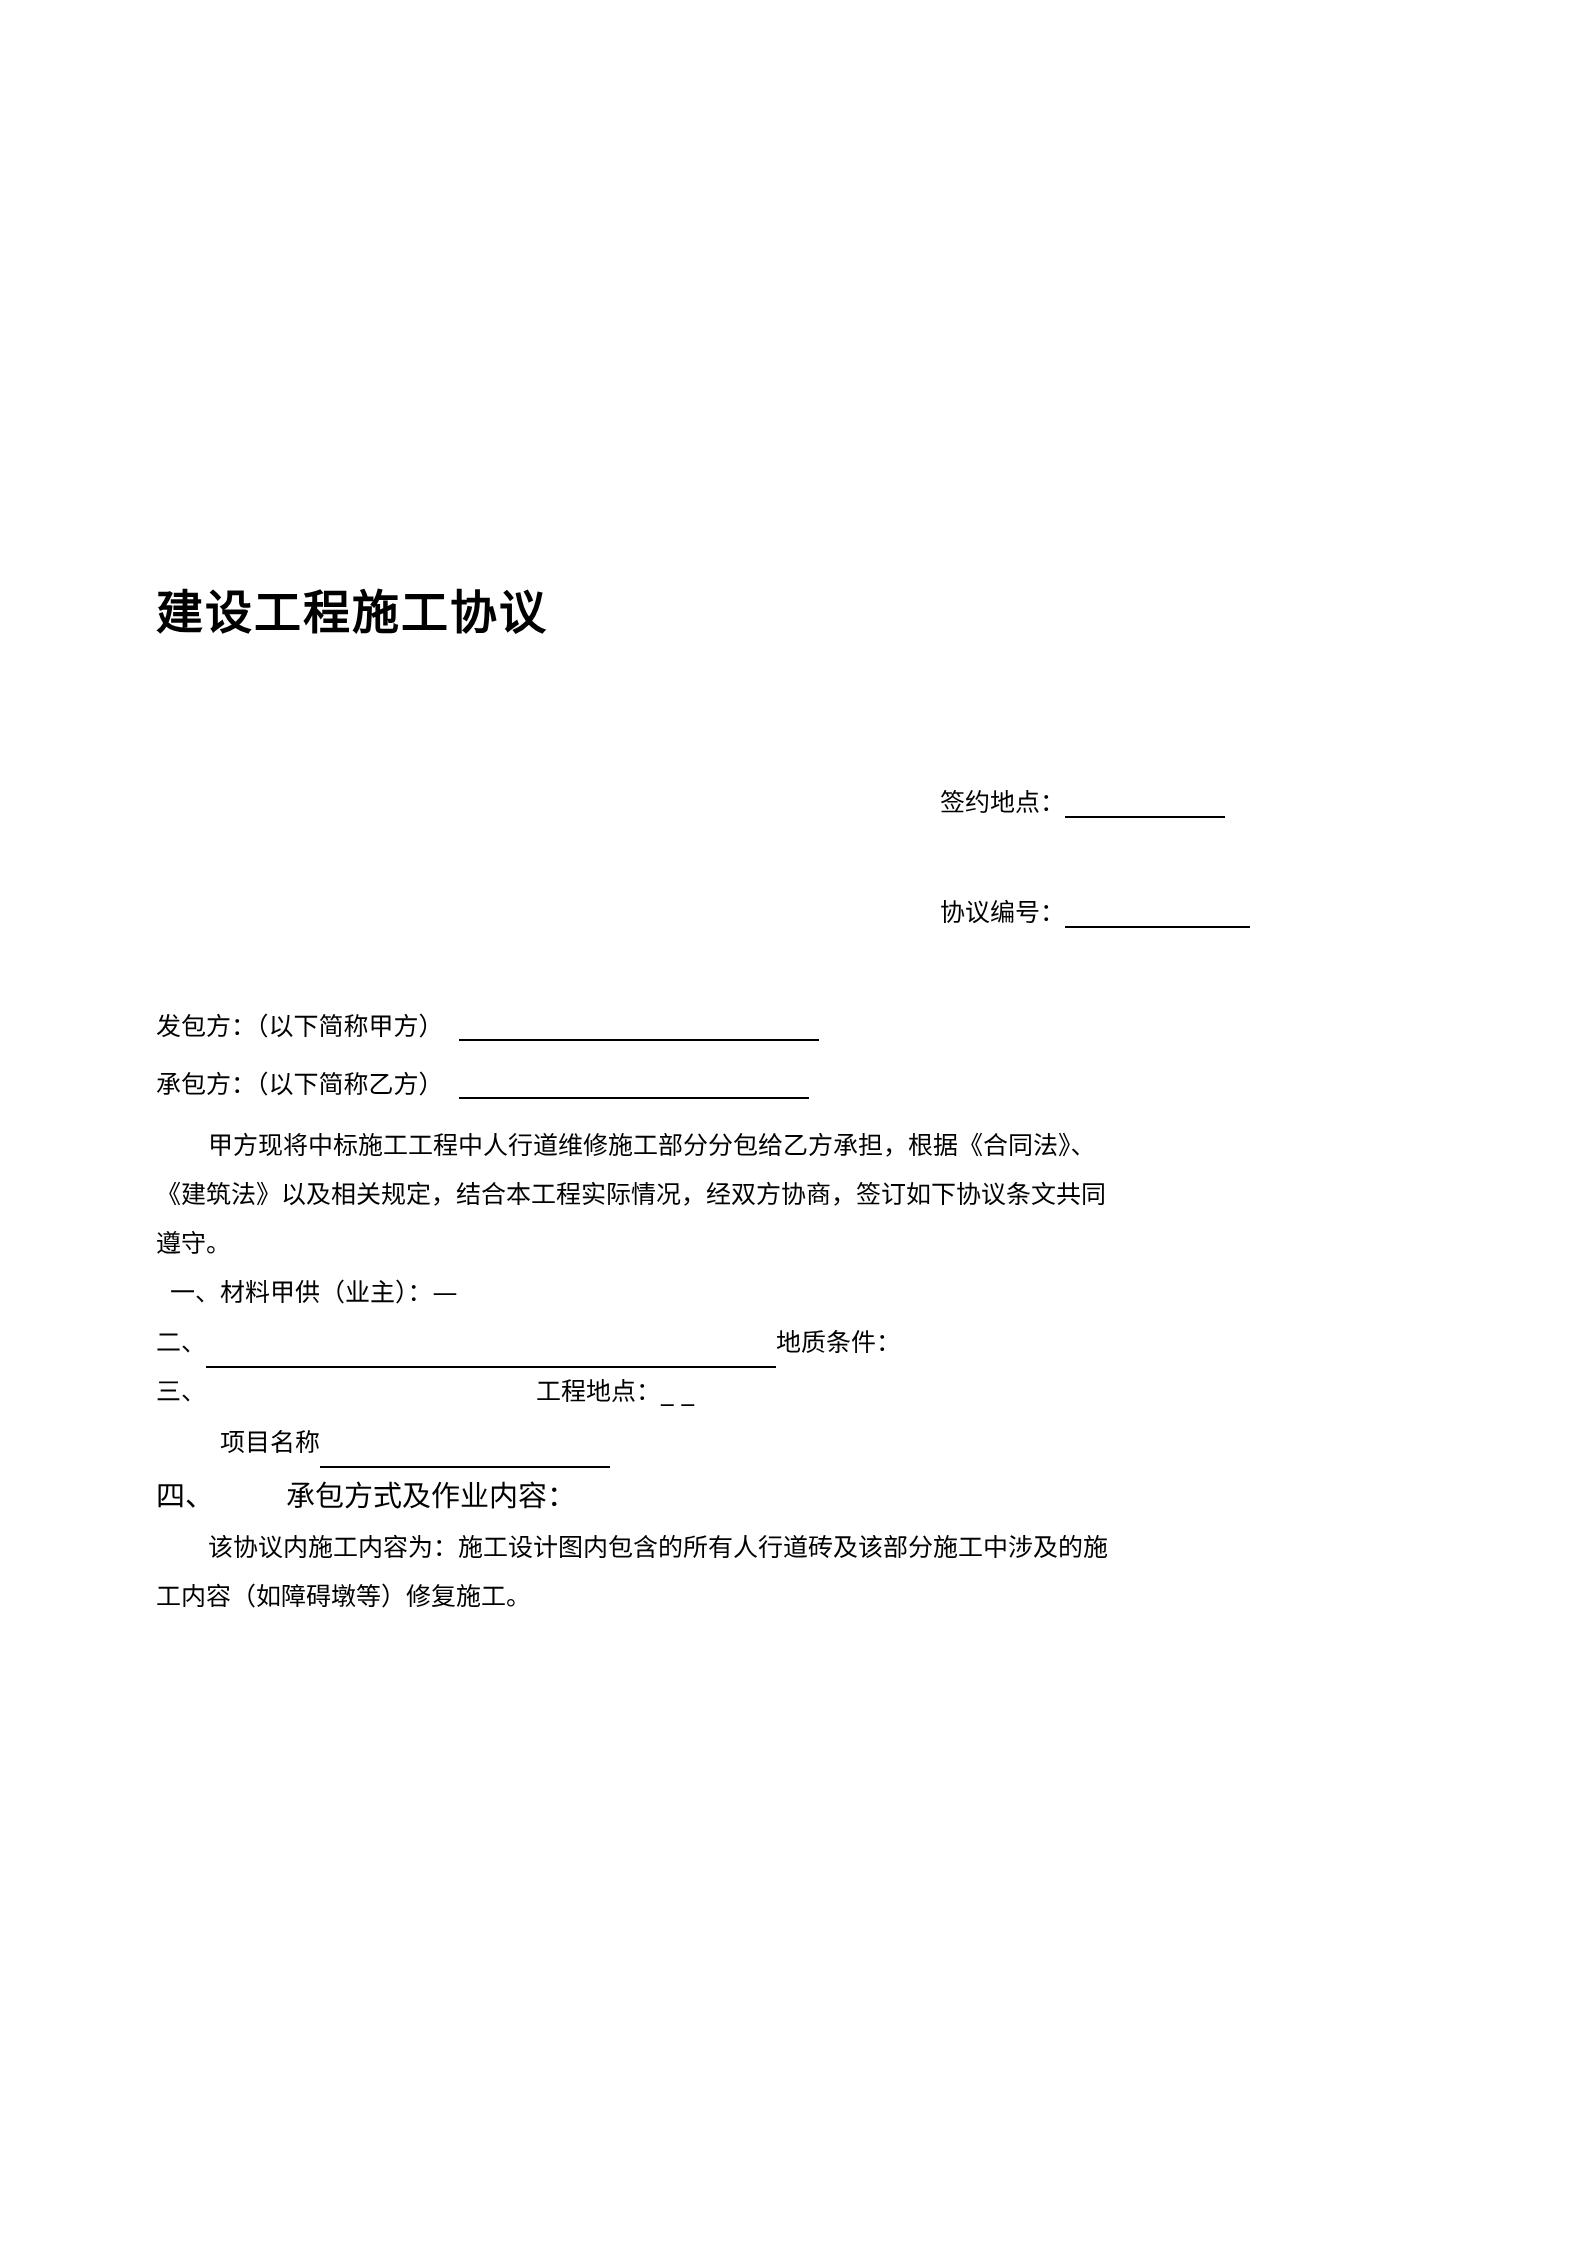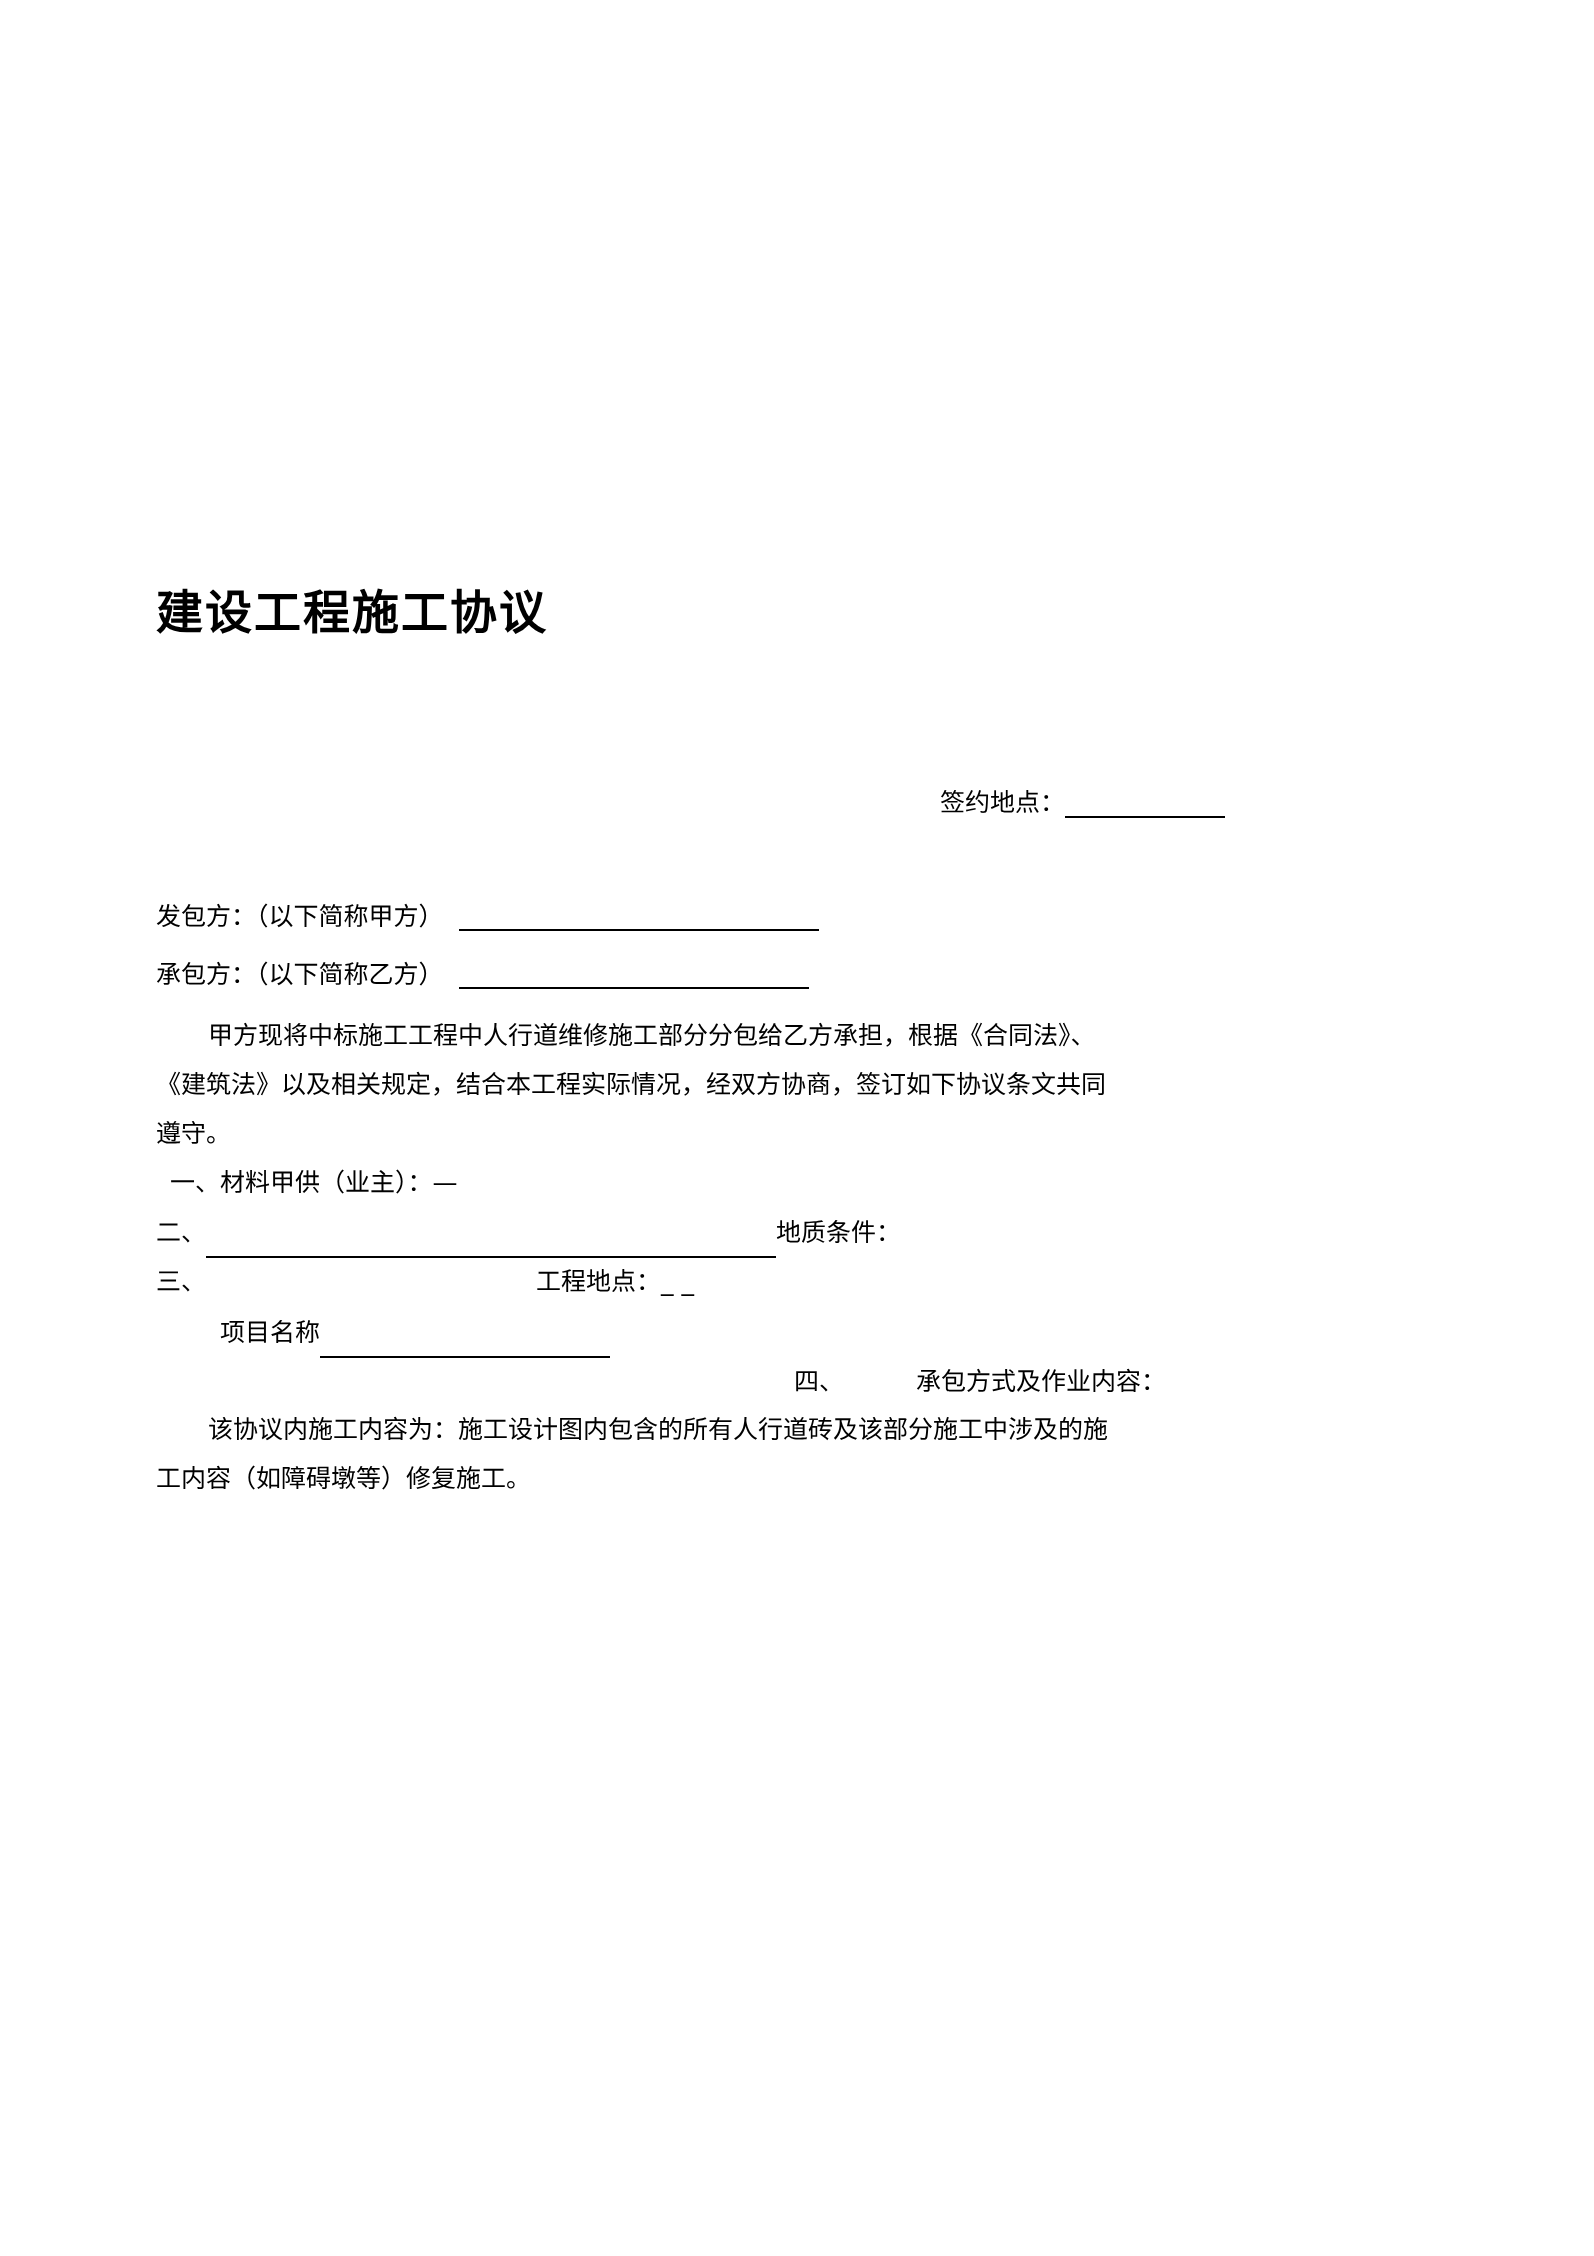--- a/index.html
+++ b/index.html
@@ -68,25 +68,24 @@
     margin: 0 0 0 6px;
     white-space: nowrap;
   }
   .item-line.ind {
     padding-left: 14px;
   }
   .sub-indent {
     padding-left: 64px;
   }
   .sect4 {
-    font-size: 25px;
+    font-size: 29px;
     line-height: 1.95;
     margin: 0 0 0 6px;
     white-space: nowrap;
-    text-align: right;
   }
   .sect4 .lbl {
     display: inline-block;
     margin-left: 72px;
   }
   .para-block {
     margin-top: 4px;
   }
 </style>
 </head>
@@ -96,20 +95,23 @@
 
   <div class="spacer-top"></div>
 
   <h1 class="doc-title">建设工程施工协议</h1>
 
   <div class="gap-after-title"></div>
 
   <div class="right-block">
     <div class="right-line">
       <span>签约地点：</span><span class="blank-ul" style="width:160px">&nbsp;</span>
+    </div>
+    <div class="right-line">
+      <span>协议编号：</span><span class="blank-ul" style="width:185px">&nbsp;</span>
     </div>
   </div>
 
   <div class="party-line">
     <span>发包方：（以下简称甲方）</span>&nbsp;&nbsp;<span class="blank-ul" style="width:360px">&nbsp;</span>
   </div>
 
   <div class="party-line">
     <span>承包方：（以下简称乙方）</span>&nbsp;&nbsp;<span class="blank-ul" style="width:350px">&nbsp;</span>
   </div>

